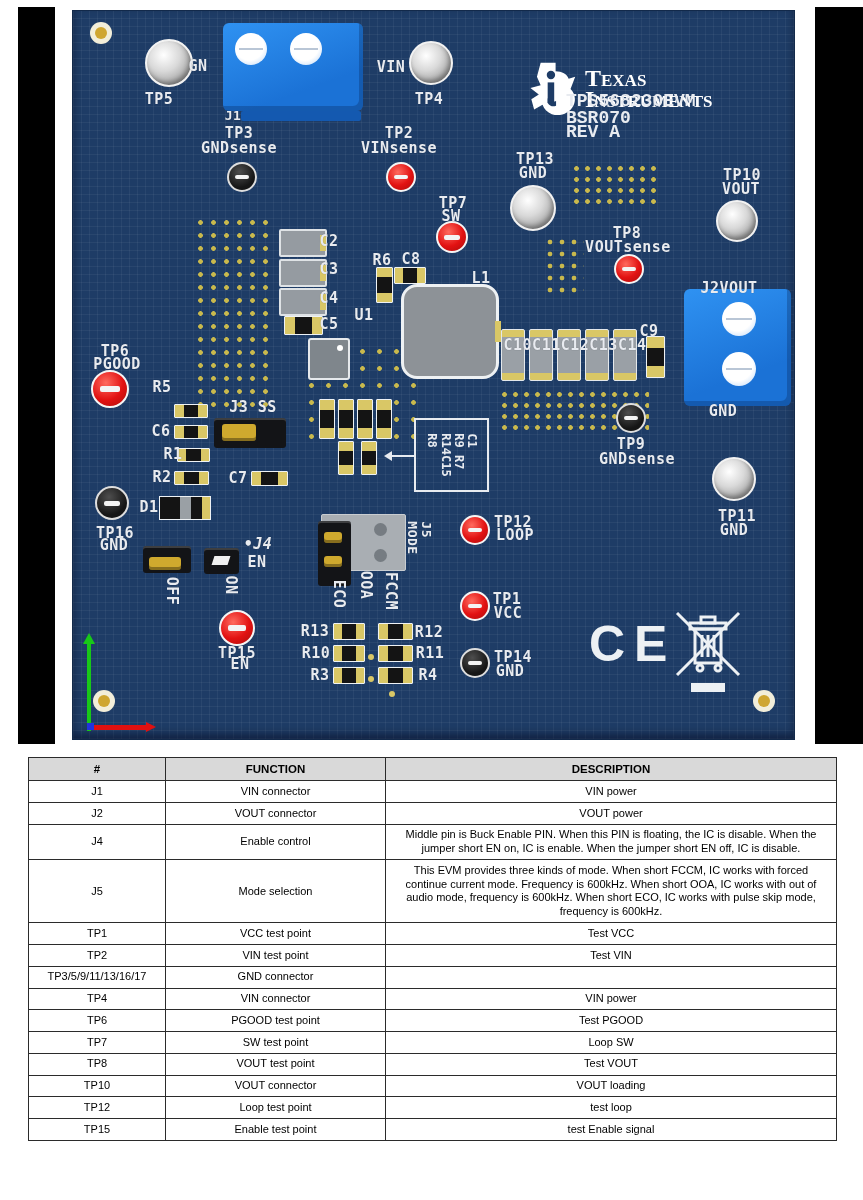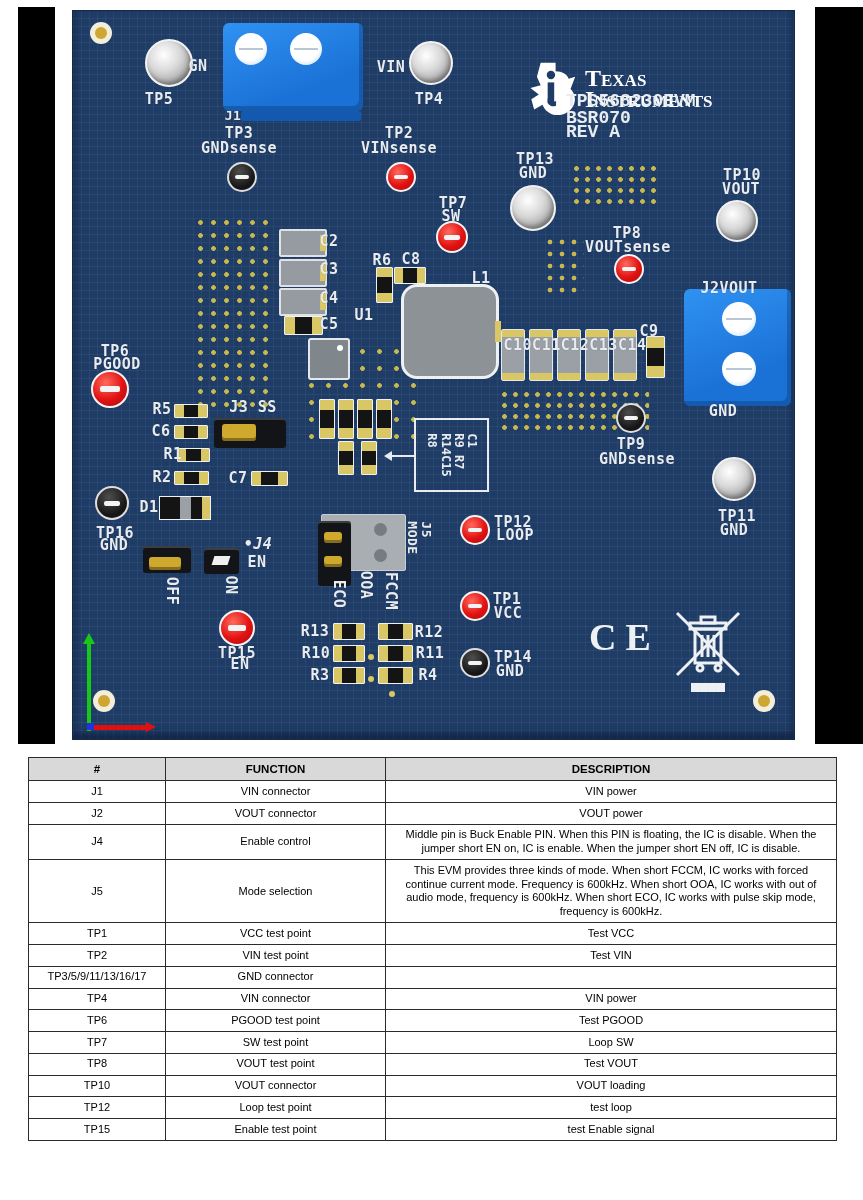--- a/index.html
+++ b/index.html
@@ -64,22 +64,22 @@
         color:#e8ebf0;font-family:"DejaVu Sans Mono",monospace;font-weight:bold;font-size:12px;
         line-height:1.1;white-space:pre;text-align:left;}
   .arrow-line{position:absolute;height:2px;background:#e8ebf0;z-index:5;}
   .arrow-head{position:absolute;width:0;height:0;border-top:5px solid transparent;
         border-bottom:5px solid transparent;border-right:8px solid #e8ebf0;z-index:5;}
   .brand-wrap{position:absolute;left:448px;top:14px;z-index:6;margin-top:35px;}
   .brand-text{position:absolute;left:64px;top:8px;color:#fff;font-family:"Liberation Serif",serif;
         font-variant:small-caps;font-weight:bold;font-size:24px;line-height:.88;white-space:nowrap;}
   .idline{position:absolute;left:493px;color:#e8ebf0;font-family:Liberation Mono, monospace;
         font-weight:bold;font-size:18px;z-index:6;}
-  #ce{position:absolute;left:516px;top:604px;color:#edf1f4;font-family:Liberation Serif, serif;
-        font-weight:bold;font-size:38px;letter-spacing:9px;z-index:6;}
+  #ce{position:absolute;left:516px;top:604px;color:#edf1f4;font-family:Liberation Sans, sans-serif;
+        font-weight:bold;font-size:50px;letter-spacing:9px;z-index:6;}
   #bin{position:absolute;left:602px;top:596px;z-index:6;}
   #footnote{position:absolute;left:330px;top:684px;width:352px;text-align:center;color:#f2ecda;
         font-family:"DejaVu Sans Mono",monospace;font-weight:bold;font-size:11.5px;z-index:6;}
   .axis-g{position:absolute;left:14px;top:632px;width:4px;height:88px;background:#18c818;z-index:6;}
   .axis-g::before{content:"";position:absolute;left:-4px;top:-10px;width:0;height:0;
         border-left:6px solid transparent;border-right:6px solid transparent;border-bottom:11px solid #18c818;}
   .axis-r{position:absolute;left:18px;top:714px;width:56px;height:5px;background:#e01010;z-index:6;}
   .axis-r::after{content:"";position:absolute;right:-9px;top:-3px;width:0;height:0;
         border-top:5px solid transparent;border-bottom:5px solid transparent;border-left:10px solid #e01010;}
   .axis-o{position:absolute;left:14px;top:712px;width:7px;height:7px;background:#2233dd;z-index:6;}
@@ -252,21 +252,21 @@
       <div class="silk" style="left: 502px; top: 302px; margin-top: 32px;">C10C11C12C13C14</div>
       <div class="silk" style="left: 576px; top: 320px;">C9</div>
       <div class="silk" style="left: 656px; top: 277px;">J2VOUT</div>
       <div class="silk" style="left: 650px; top: 400px;">GND</div>
       <div class="silk" style="left: 558px; top: 433px;">TP9</div>
       <div class="silk" style="left: 564px; top: 448px;">GNDsense</div>
       <div class="silk" style="left: 664px; top: 505px;">TP11</div>
       <div class="silk" style="left: 661px; top: 519px;">GND</div>
       <div class="silk" style="left: 42px; top: 340px;">TP6</div>
       <div class="silk" style="left: 44px; top: 353px;">PGOOD</div>
-      <div class="silk" style="left: 89px; top: 398px;">R5</div>
+      <div class="silk" style="left: 89px; top: 376px;">R5</div>
       <div class="silk" style="left: 88px; top: 420px;">C6</div>
       <div class="silk" style="left: 100px; top: 443px;">R1</div>
       <div class="silk" style="left: 89px; top: 466px;">R2</div>
       <div class="silk" style="left: 180px; top: 396px;">J3 SS</div>
       <div class="silk" style="left: 165px; top: 467px;">C7</div>
       <div class="silk" style="left: 76px; top: 496px;">D1</div>
       <div class="silk" style="left: 42px; top: 522px;">TP16</div>
       <div class="silk" style="left: 41px; top: 534px;">GND</div>
       <div class="silk" style="left: 185px; top: 533px; font-style: italic;">•J4</div>
       <div class="silk" style="left: 184px; top: 551px;">EN</div>

